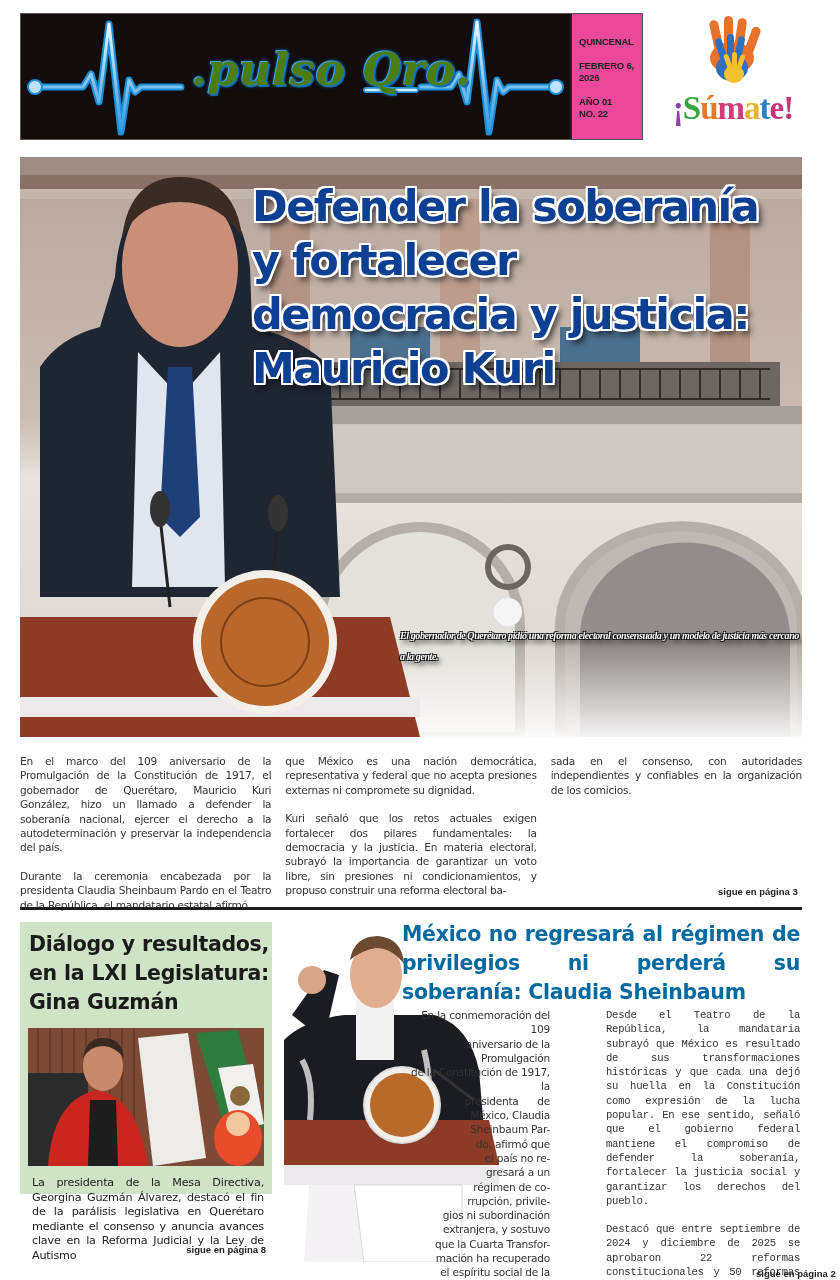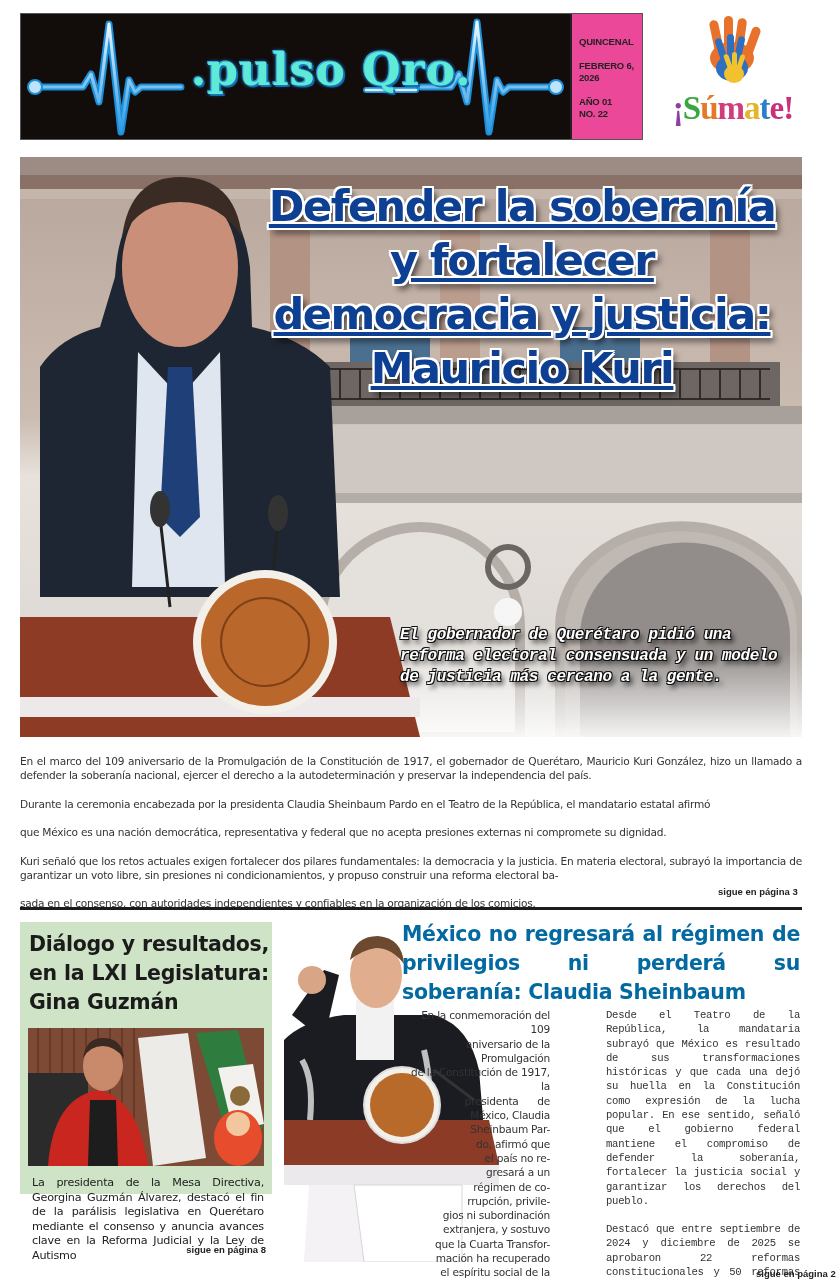--- a/index.html
+++ b/index.html
@@ -2,47 +2,47 @@
 <html><head>
 <meta charset="utf-8">
 <style>
   * { box-sizing: border-box; margin: 0; padding: 0; }
   html, body { width: 840px; height: 1280px; background: #ffffff; overflow: hidden; }
   body { position: relative; font-family: "DejaVu Sans", sans-serif; color: #2a2a2a; }
 
   
   .masthead { position: absolute; left: 20px; top: 13px; width: 623px; height: 127px; background: #120c0b; border: 1px solid #555; }
   .masthead .pulse-svg { position: absolute; left: 0; top: 0; width: 550px; height: 127px; }
-  .masthead .logo-text { position: absolute; left: 170px; top: 30px; font-family: "DejaVu Serif", serif; font-weight: bold; font-size: 44px; color: #5eead4; letter-spacing: 1px;
+  .masthead .logo-text { position: absolute; left: 170px; top: 30px; font-family: "DejaVu Serif", serif; font-style: italic; font-weight: bold; font-size: 44px; color: #4d7c0f; letter-spacing: 1px;
      text-shadow: 0 0 2px #1b8fd8, 0 0 4px #1b8fd8, 2px 2px 0 #0f5f9c, -1px -1px 0 #5ab7ef; }
   .masthead .issue-box { position: absolute; right: 0; top: 0; width: 72px; height: 125px; background: #ec4899; border-left: 2px solid #222; padding: 22px 6px 0 7px; }
   .issue-box div { font-family: "Liberation Sans", sans-serif; font-weight: bold; font-size: 9.5px; line-height: 12px; color: #222; letter-spacing: -0.2px; }
   .issue-box .gap { height: 12px; }
 
   
   .sumate { position: absolute; left: 668px; top: 14px; width: 130px; height: 125px; }
   .sumate-word { position: absolute; left: 0; top: 76px; width: 130px; text-align: center; font-family: Liberation Serif, serif; font-size: 33px; font-weight: bold; letter-spacing: -1px; }
   .sumate-word span:nth-child(1){color:#8d3fa3}
   .sumate-word span:nth-child(2){color:#3aa63f}
   .sumate-word span:nth-child(3){color:#e5792a}
   .sumate-word span:nth-child(4){color:#d23c7a}
   .sumate-word span:nth-child(5){color:#e3b52a}
   .sumate-word span:nth-child(6){color:#2d7fc5}
   .sumate-word span:nth-child(7){color:#c9307a}
 
   
   .hero { position: absolute; left: 20px; top: 157px; width: 782px; height: 580px; overflow: hidden; background: #cbbfb4; }
   .hero .bg { position: absolute; inset: 0; }
-  .hero-title { position: absolute; right: 10px; top: 22px; width: 540px; text-align: center; font-family: "DejaVu Sans", sans-serif; font-weight: bold; font-size: 43px; line-height: 54px; color: #0d3f93; letter-spacing: -1.5px;
-     text-shadow: 2px 0 0 #fff, -2px 0 0 #fff, 0 2px 0 #fff, 0 -2px 0 #fff, 2px 2px 0 #fff, -2px -2px 0 #fff, 2px -2px 0 #fff, -2px 2px 0 #fff, 4px 5px 6px rgba(0,0,0,0.7); text-decoration: underline; }
-  .hero-caption { position: absolute; left: 380px; top: 468px; width: 400px; font-family: Liberation Mono, monospace; font-style: italic; font-weight: bold; font-size: 16px; line-height: 21px; color: #fff; letter-spacing: -0.4px;
+  .hero-title { position: absolute; right: 10px; top: 22px; width: 540px; text-align: left; font-family: "DejaVu Sans", sans-serif; font-weight: bold; font-size: 43px; line-height: 54px; color: #0d3f93; letter-spacing: -1.5px;
+     text-shadow: 2px 0 0 #fff, -2px 0 0 #fff, 0 2px 0 #fff, 0 -2px 0 #fff, 2px 2px 0 #fff, -2px -2px 0 #fff, 2px -2px 0 #fff, -2px 2px 0 #fff, 4px 5px 6px rgba(0,0,0,0.7); }
+  .hero-caption { position: absolute; left: 380px; top: 468px; width: 400px; font-family: Liberation Serif, serif; font-style: italic; font-weight: bold; font-size: 10px; line-height: 21px; color: #fff; letter-spacing: -0.4px;
      text-shadow: 1px 1px 0 #111, -1px -1px 0 #111, 1px -1px 0 #111, -1px 1px 0 #111, 3px 4px 5px rgba(0,0,0,0.8); }
 
   
-  .body-cols { position: absolute; left: 20px; top: 754px; width: 782px; height: 140px; display: flex; gap: 14px; flex-direction: column; }
+  .body-cols { position: absolute; left: 20px; top: 754px; width: 782px; height: 140px; display: flex; gap: 14px; }
   .body-cols .col { flex: 1; font-family: "DejaVu Sans", sans-serif; font-size: 10.6px; line-height: 14.4px; color: #333; text-align: justify; letter-spacing: -0.25px; }
   .body-cols .col p + p { margin-top: 14px; }
   .sigue { font-family: "Liberation Sans", sans-serif; font-weight: bold; font-size: 9.5px; color: #222; }
   .sigue-main { position: absolute; left: 718px; top: 886px; }
   .divider { position: absolute; left: 20px; top: 907px; width: 782px; height: 3px; background: #1c1c1c; }
 
   
   .green-box { position: absolute; left: 20px; top: 922px; width: 252px; height: 272px; background: #cfe4c7; }
   .green-title { position: absolute; left: 9px; top: 8px; width: 240px; font-family: "DejaVu Sans", sans-serif; font-weight: bold; font-size: 20.5px; line-height: 29px; color: #1b1b1b; text-align: justify; letter-spacing: -0.3px; }
   .green-photo { position: absolute; left: 8px; top: 106px; width: 236px; height: 138px; overflow: hidden; background: #7a4632; }

